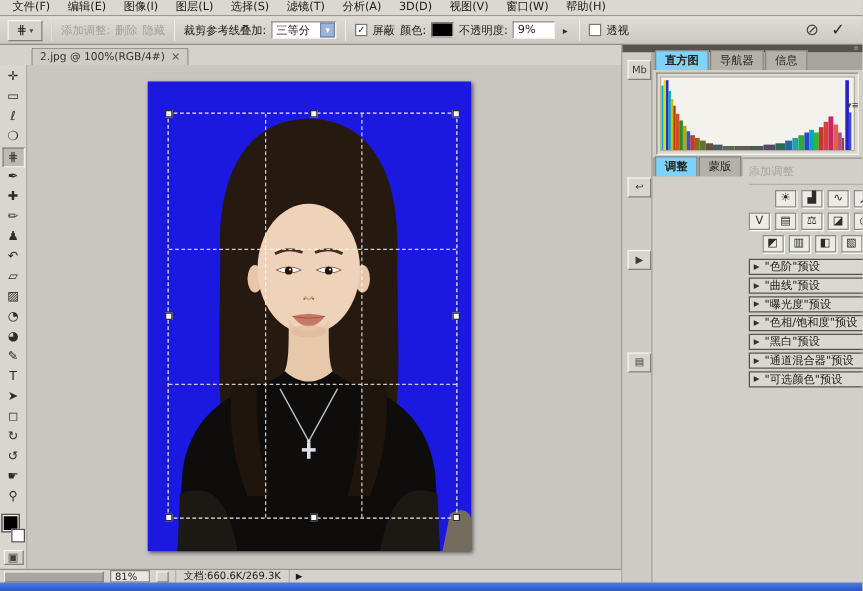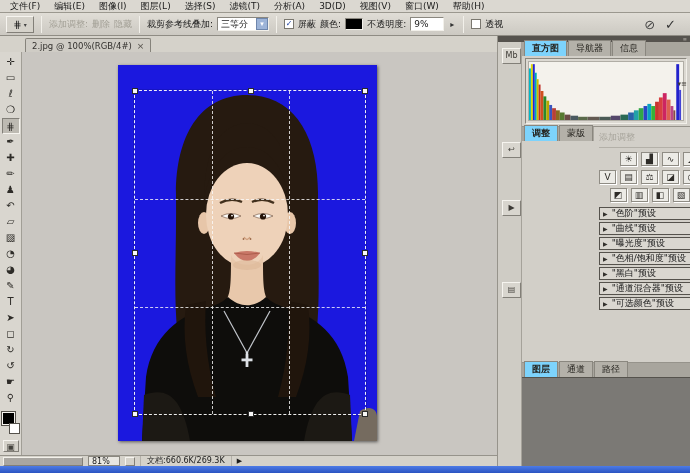--- a/index.html
+++ b/index.html
@@ -391,29 +391,20 @@
       </div>
       <div class="adj-footer">
         <span>⇆</span>
         <span>
           <span>◐</span>
           <span>◉</span>
         </span>
       </div>
     </div>
 
-    <div class="layers-panel">
-      <div class="ptabs">
-
-      <span class="ptab active">图层</span>
-          <span class="ptab">通道</span>
-          <span class="ptab">路径</span>
-        </div>
-      <div class="layers-body"></div>
-    </div>
 
   </div>
 </div>
 
 <div class="statusbar">
   <div class="hthumb"></div>
   <div class="zoomfield">81%</div>
   <div class="sb-chip"></div>
   <div class="docinfo">文档:660.6K/269.3K</div>
   <span class="sb-arrow">▶</span>

